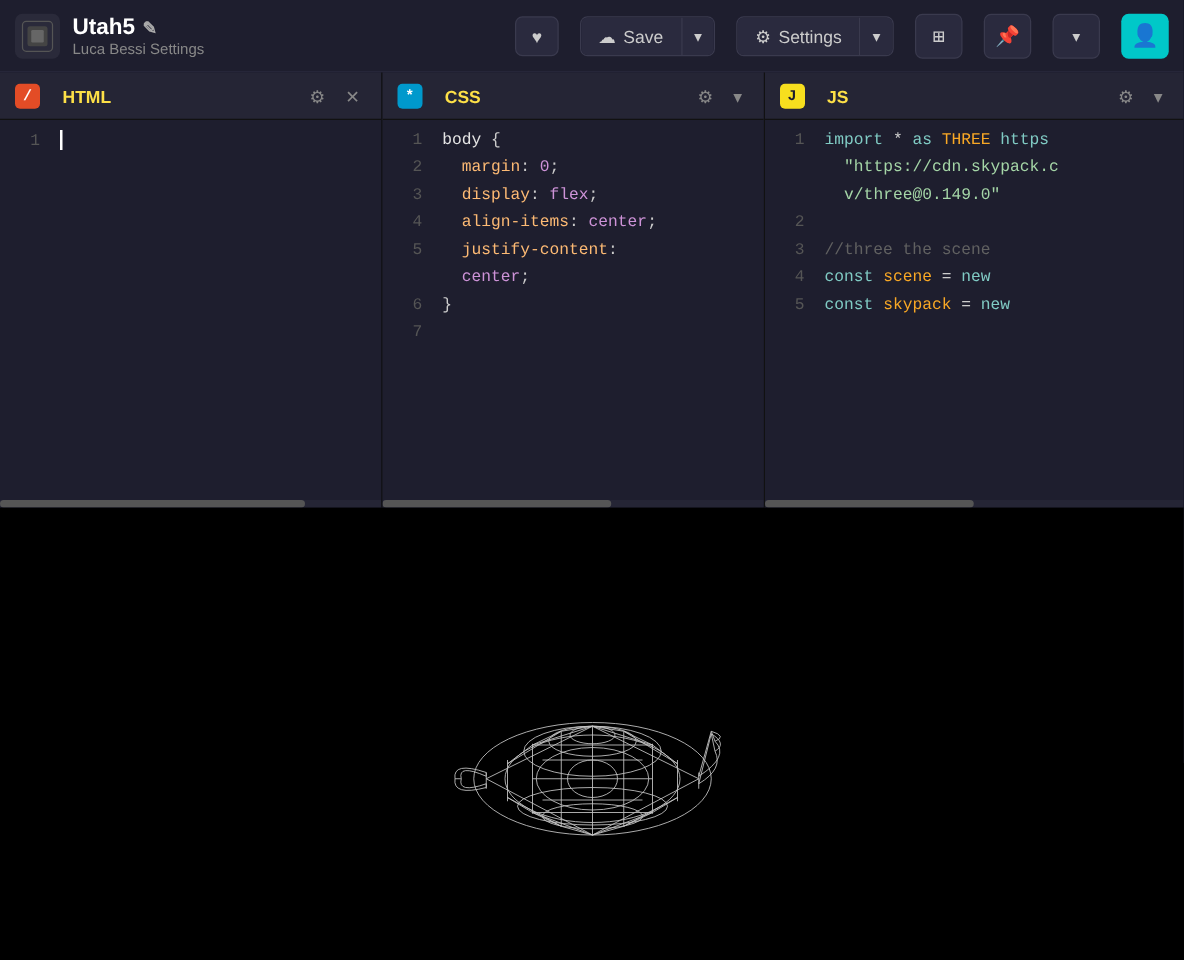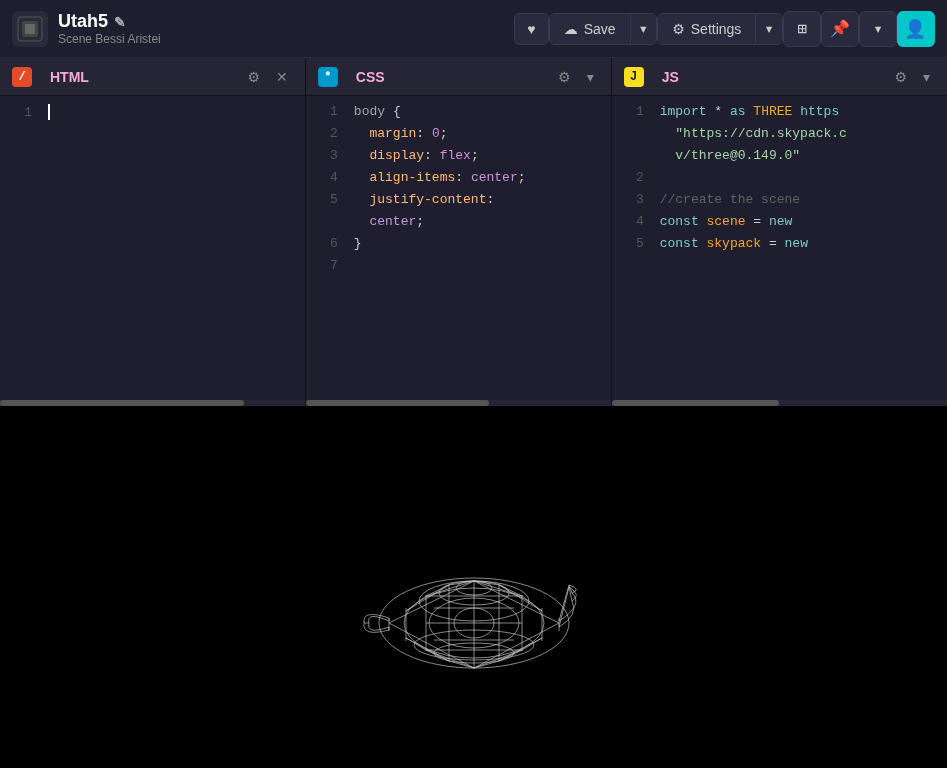--- a/index.html
+++ b/index.html
@@ -5,21 +5,21 @@
     * { margin: 0; padding: 0; box-sizing: border-box; }
     body { background: #1a1a2e; font-family: 'Courier New', monospace; overflow: hidden; width: 947px; height: 768px; }
 
     
     #navbar {
       display: flex;
       align-items: center;
       background: #1e1e2e;
       height: 58px;
       padding: 0 12px;
-      gap: 0;
+      gap: 17px;
       border-bottom: 1px solid #2a2a3e;
     }
 
     .brand {
       display: flex;
       align-items: center;
       gap: 10px;
       margin-right: 16px;
     }
 
@@ -189,21 +189,21 @@
       font-size: 12px;
       font-weight: bold;
       color: white;
     }
 
     .tab-badge-html { background: #e34c26; }
     .tab-badge-css { background: #0099cc; }
     .tab-badge-js { background: #f7df1e; color: #1a1a2e; }
 
     .tab-label {
-      color: #f9a8d4;
+      color: #fde047;
       font-size: 14px;
       font-family: sans-serif;
       font-weight: 600;
       padding-left: 10px;
     }
 
     .tab-actions {
       display: flex;
       align-items: center;
       gap: 6px;
@@ -258,21 +258,21 @@
       background: #fff;
       vertical-align: text-bottom;
       animation: blink 1s step-end infinite;
     }
 
     @keyframes blink {
       50% { opacity: 0; }
     }
 
     
-    .c-selector { color: #a3a3a3; }
+    .c-selector { color: #e5e5e5; }
     .c-brace { color: #ccc; }
     .c-property { color: #fdba74; }
     .c-colon { color: #ccc; }
     .c-value { color: #ce93d8; }
     .c-semicolon { color: #ccc; }
     .c-keyword { color: #80cbc4; }
     .c-var { color: #f9a825; }
     .c-op { color: #ccc; }
     .c-string { color: #a5d6a7; }
     .c-comment { color: #616161; }
@@ -327,21 +327,21 @@
         <rect x="2" y="2" width="24" height="24" rx="3" fill="#2a2a3a" stroke="#555" stroke-width="1"></rect>
         <rect x="6" y="6" width="16" height="16" rx="2" fill="#444"></rect>
         <rect x="9" y="9" width="10" height="10" rx="1" fill="#666"></rect>
       </svg>
     </div>
     <div class="brand-text">
       <div class="brand-title">
         <span>Utah5</span>
         <span class="edit-icon">✎</span>
       </div>
-      <div class="brand-subtitle">Scene Bessi Aristei</div>
+      <div class="brand-subtitle">Luca Bessi Settings</div>
     </div>
   </div>
 
   <div class="spacer"></div>
 
   <button class="nav-btn nav-btn-heart">
     <span>♥</span>
   </button>
 
   <div class="nav-btn-split">
@@ -495,21 +495,21 @@
         <span class="code-text">  <span class="c-string">v/three@0.149.0"</span></span>
       </div>
 
       <div class="code-line">
         <span class="line-num">2</span>
         <span class="code-text"></span>
       </div>
 
       <div class="code-line">
         <span class="line-num">3</span>
-        <span class="code-text"><span class="c-comment">//create the scene</span></span>
+        <span class="code-text"><span class="c-comment">//three the scene</span></span>
       </div>
 
       <div class="code-line">
         <span class="line-num">4</span>
         <span class="code-text"><span class="c-keyword">const</span> <span class="c-var">scene</span> <span class="c-op">=</span> <span class="c-keyword">new</span></span>
       </div>
 
       <div class="code-line">
         <span class="line-num">5</span>
         <span class="code-text"><span class="c-keyword">const</span> <span class="c-var">skypack</span> <span class="c-op">=</span> <span class="c-keyword">new</span></span>

